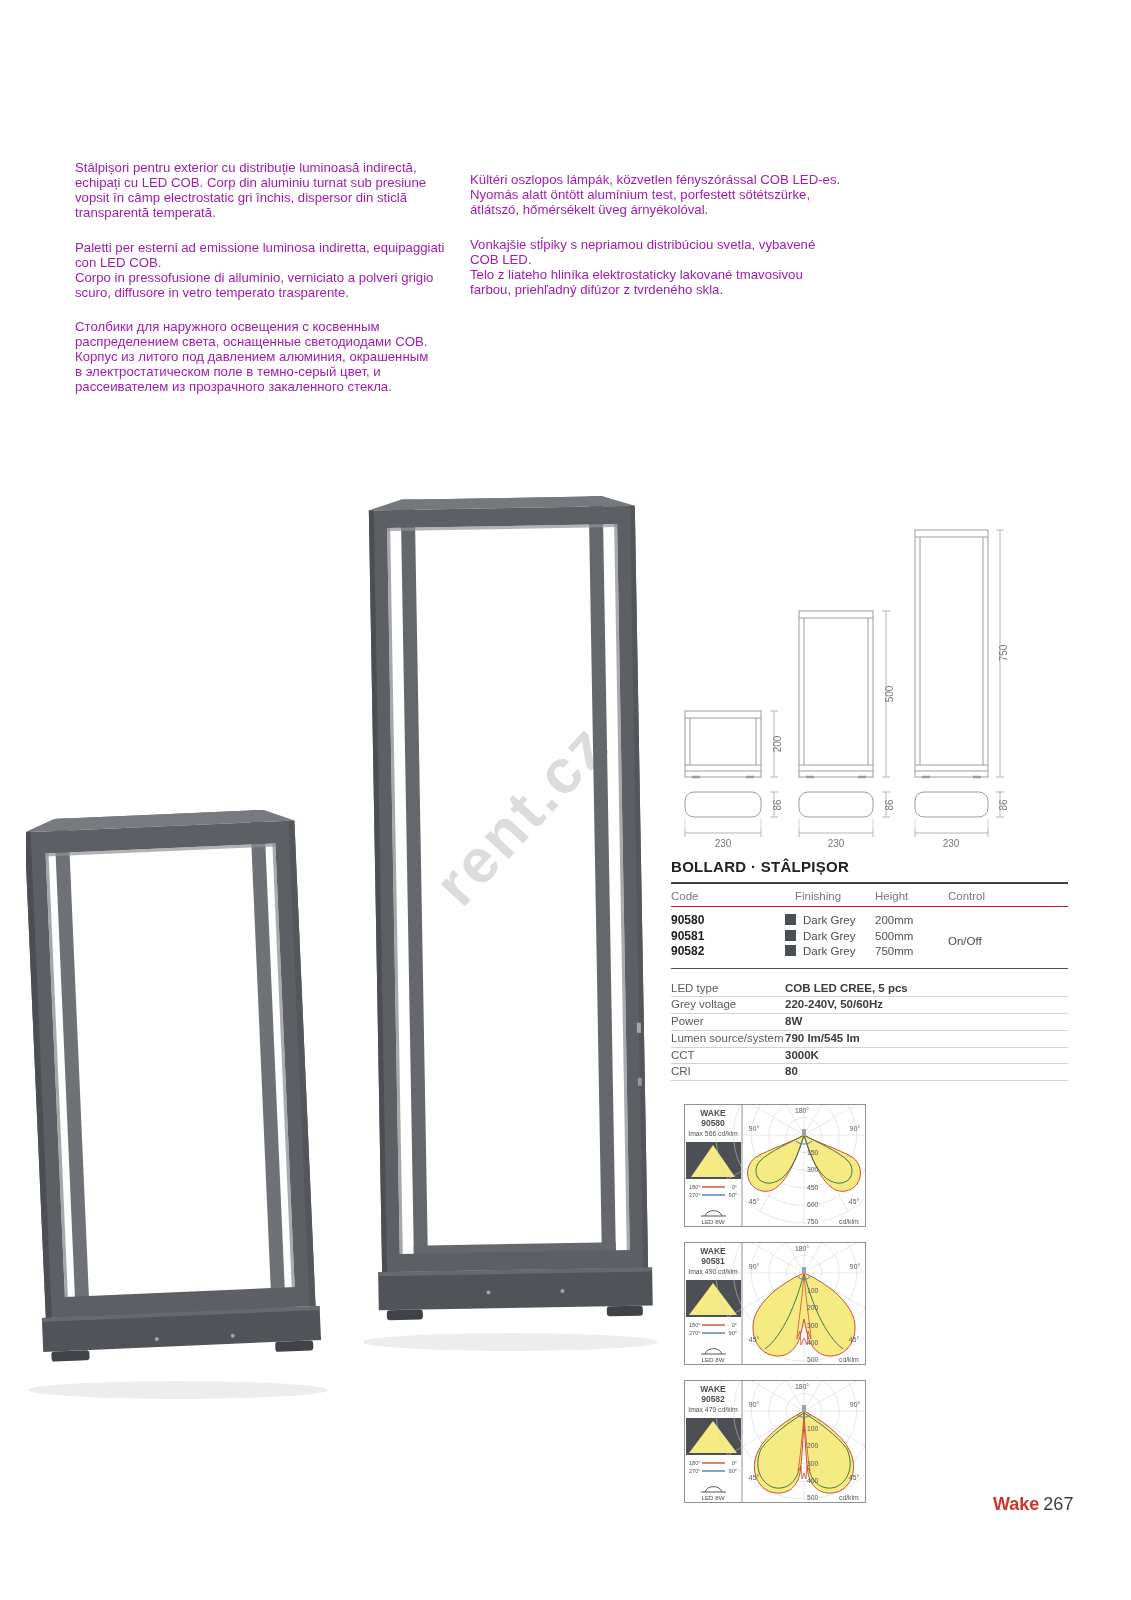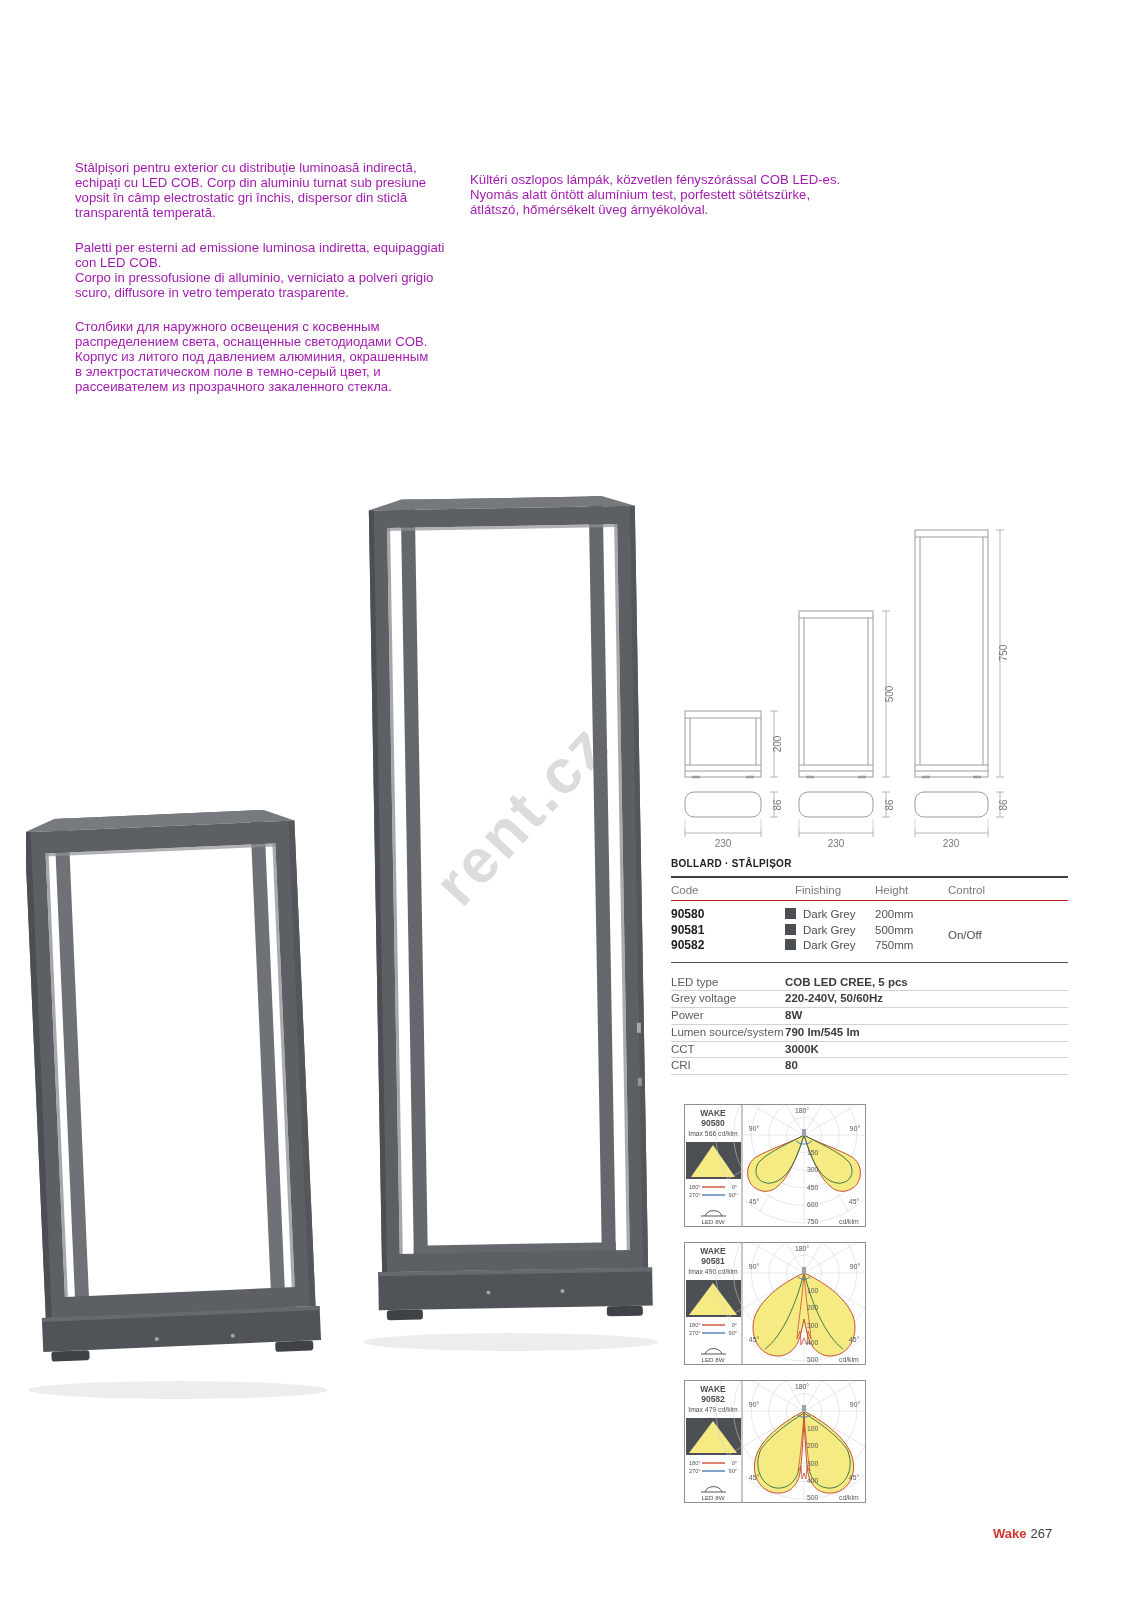--- a/index.html
+++ b/index.html
@@ -16,21 +16,21 @@
              color:rgba(160,162,165,0.38);pointer-events:none;}
   
   .photo{position:absolute;}
   .photo-a{left:26px;top:790px;}
   .photo-b{left:364px;top:480px;}
   
   .drawings{position:absolute;left:660px;top:495px;}
   .drawings text{font-family:"Liberation Sans",sans-serif;font-size:10px;fill:#77787b;}
   
   .ptable{position:absolute;left:671px;top:858px;width:397px;font-size:11.5px;color:#4c4d50;}
-  .ptable .title{font-size:10px;font-weight:700;color:#202123;letter-spacing:0.3px;
+  .ptable .title{font-size:15px;font-weight:700;color:#202123;letter-spacing:0.3px;
                  padding-bottom:7px;border-bottom:2px solid #404144;}
   .cols{position:relative;height:22px;border-bottom:1px solid #b91c1c;color:#78797c;}
   .cols span{position:absolute;bottom:4px;}
   .c0{left:0;} .c1{left:114px;margin-left:10px;} .c2{left:204px;} .c3{left:277px;}
   .prows{position:relative;padding:6px 0 8px 0;border-bottom:1.5px solid #515255;}
   .prow{position:relative;height:15.5px;line-height:15.5px;}
   .prow .code{position:absolute;left:0;font-weight:700;font-size:12px;color:#1c1d1f;}
   .prow .fin{position:absolute;left:114px;}
   .swatch{display:inline-block;width:11px;height:11px;background:#4b4f53;
           vertical-align:-1px;margin-right:7px;}
@@ -40,21 +40,21 @@
   .specs{margin-top:12px;}
   .srow{position:relative;height:15.8px;line-height:15.8px;border-bottom:1px solid #d2d3d4;}
   .srow .sl{position:absolute;left:0;color:#5a5b5e;}
   .srow .sv{position:absolute;left:114px;font-weight:700;color:#3a3b3d;}
   
   .pm{position:absolute;left:684px;width:182px;height:123px;border:1px solid #8f9092;
       background:#fff;box-sizing:border-box;}
   .pm-1{top:1104px;} .pm-2{top:1242px;} .pm-3{top:1380px;}
   .pm svg{display:block;}
   
-  .footer{position:absolute;left:993px;top:1526px;font-size:13px;font-weight:700;}
+  .footer{position:absolute;left:993px;top:1494px;font-size:18px;font-weight:700;}
   .footer .brand{color:#d0342c;}
   .footer .pg{color:#3c3d3f;font-weight:400;margin-left:4px;}
 </style>
 </head>
 <body>
 
 <div class="page">
 
   <section class="intro intro-left">
     <p>Stâlpișori pentru exterior cu distribuție luminoasă indirectă,
@@ -68,20 +68,24 @@
     <p>Столбики для наружного освещения с косвенным
 распределением света, оснащенные светодиодами COB.
 Корпус из литого под давлением алюминия, окрашенным
 в электростатическом поле в темно-серый цвет, и
 рассеивателем из прозрачного закаленного стекла.</p>
   </section>
   <section class="intro intro-right">
     <p>Kültéri oszlopos lámpák, közvetlen fényszórással COB LED-es.
 Nyomás alatt öntött alumínium test, porfestett sötétszürke,
 átlátszó, hőmérsékelt üveg árnyékolóval.</p>
+    <p>Vonkajšie stĺpiky s nepriamou distribúciou svetla, vybavené
+COB LED.
+Telo z liateho hliníka elektrostaticky lakované tmavosivou
+farbou, priehľadný difúzor z tvrdeného skla.</p>
   </section>
 
   <div class="watermark">
     <span>rent.cz</span>
   </div>
 
   <svg class="photo photo-a" width="310" height="640" viewBox="0 0 310 640">
     <ellipse cx="152" cy="600" rx="150" ry="9" fill="rgba(0,0,0,0.07)"></ellipse>
     <g transform="rotate(-2.5 150 300)">
 

